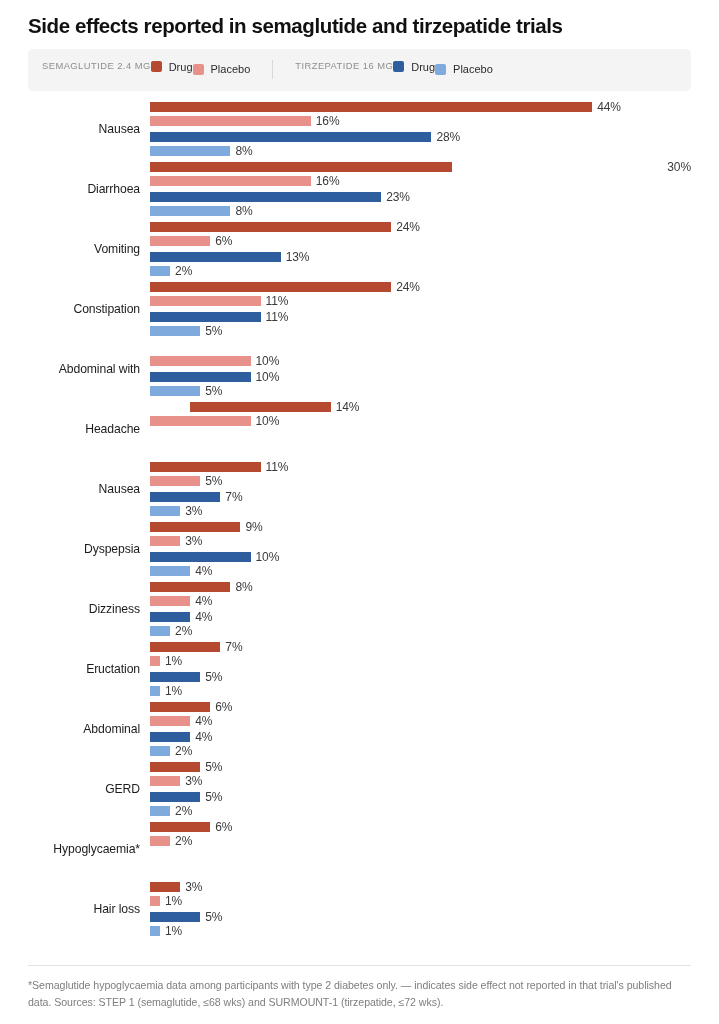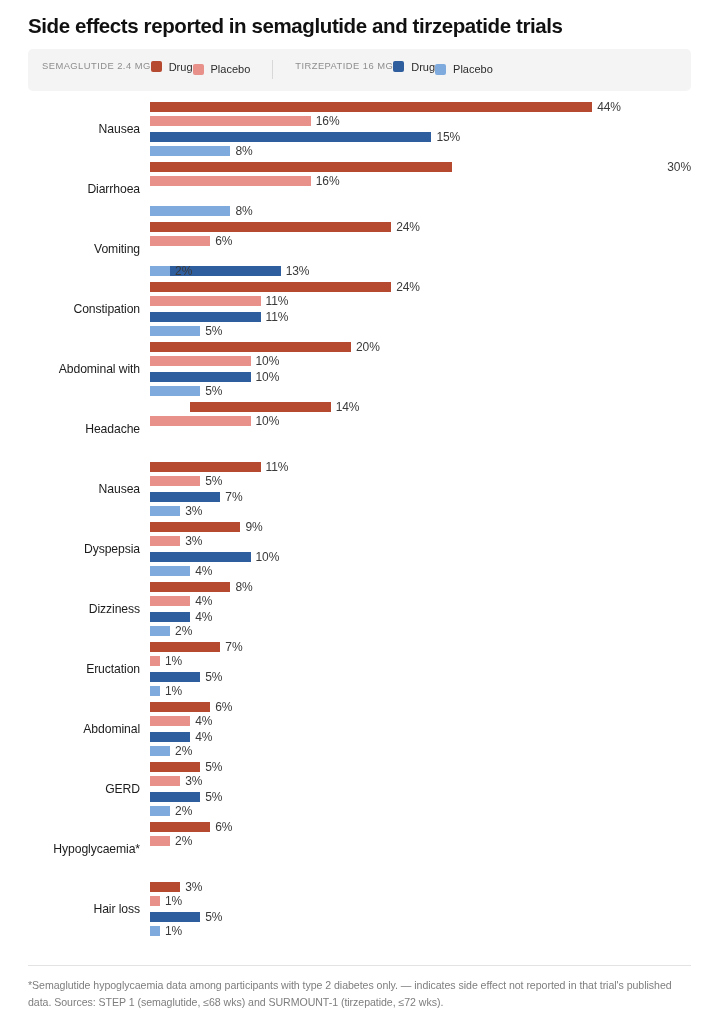--- a/index.html
+++ b/index.html
@@ -188,57 +188,61 @@
           <div class="bar-row" style="top: 0px;">
             <div class="bar" style="width: 442.2px; background: rgb(181, 74, 49);"></div>
             <span class="bar-val">44%</span>
           </div>
           <div class="bar-row" style="top: 14px;">
             <div class="bar" style="width: 160.8px; background: rgb(232, 145, 138);"></div>
             <span class="bar-val">16%</span>
           </div>
           <div class="bar-row" style="top: 30px;">
             <div class="bar" style="width: 281.4px; background: rgb(47, 94, 158);"></div>
-            <span class="bar-val">15%</span>
+            <span class="bar-val">28%</span>
           </div>
           <div class="bar-row" style="top: 44px;">
             <div class="bar" style="width: 80.4px; background: rgb(126, 170, 222);"></div>
             <span class="bar-val">8%</span>
           </div>
         </div>
       </div>
       <div class="group">
         <div class="cat-label">Diarrhoea</div>
         <div class="bars">
           <div class="bar-row" style="top: 0px; justify-content: space-between;">
             <div class="bar" style="width: 301.5px; background: rgb(181, 74, 49);"></div>
             <span class="bar-val">30%</span>
           </div>
           <div class="bar-row" style="top: 14px;">
             <div class="bar" style="width: 160.8px; background: rgb(232, 145, 138);"></div>
             <span class="bar-val">16%</span>
           </div>
+          <div class="bar-row" style="top: 30px;">
+            <div class="bar" style="width: 231.15px; background: rgb(47, 94, 158);"></div>
+            <span class="bar-val">23%</span>
+          </div>
           <div class="bar-row" style="top: 44px;">
             <div class="bar" style="width: 80.4px; background: rgb(126, 170, 222);"></div>
             <span class="bar-val">8%</span>
           </div>
         </div>
       </div>
       <div class="group">
         <div class="cat-label">Vomiting</div>
         <div class="bars">
           <div class="bar-row" style="top: 0px;">
             <div class="bar" style="width: 241.2px; background: rgb(181, 74, 49);"></div>
             <span class="bar-val">24%</span>
           </div>
           <div class="bar-row" style="top: 14px;">
             <div class="bar" style="width: 60.3px; background: rgb(232, 145, 138);"></div>
             <span class="bar-val">6%</span>
           </div>
-          <div class="bar-row" style="top: 44px;">
+          <div class="bar-row" style="top: 30px;">
             <div class="bar" style="width: 130.65px; background: rgb(47, 94, 158);"></div>
             <span class="bar-val">13%</span>
           </div>
           <div class="bar-row" style="top: 44px;">
             <div class="bar" style="width: 20.1px; background: rgb(126, 170, 222);"></div>
             <span class="bar-val">2%</span>
           </div>
         </div>
       </div>
       <div class="group">
@@ -258,24 +262,20 @@
           </div>
           <div class="bar-row" style="top: 44px;">
             <div class="bar" style="width: 50.25px; background: rgb(126, 170, 222);"></div>
             <span class="bar-val">5%</span>
           </div>
         </div>
       </div>
       <div class="group">
         <div class="cat-label">Abdominal with</div>
         <div class="bars">
-          <div class="bar-row" style="top: 0px;">
-            <div class="bar" style="width: 201px; background: rgb(181, 74, 49);"></div>
-            <span class="bar-val">20%</span>
-          </div>
           <div class="bar-row" style="top: 14px;">
             <div class="bar" style="width: 100.5px; background: rgb(232, 145, 138);"></div>
             <span class="bar-val">10%</span>
           </div>
           <div class="bar-row" style="top: 30px;">
             <div class="bar" style="width: 100.5px; background: rgb(47, 94, 158);"></div>
             <span class="bar-val">10%</span>
           </div>
           <div class="bar-row" style="top: 44px;">
             <div class="bar" style="width: 50.25px; background: rgb(126, 170, 222);"></div>

